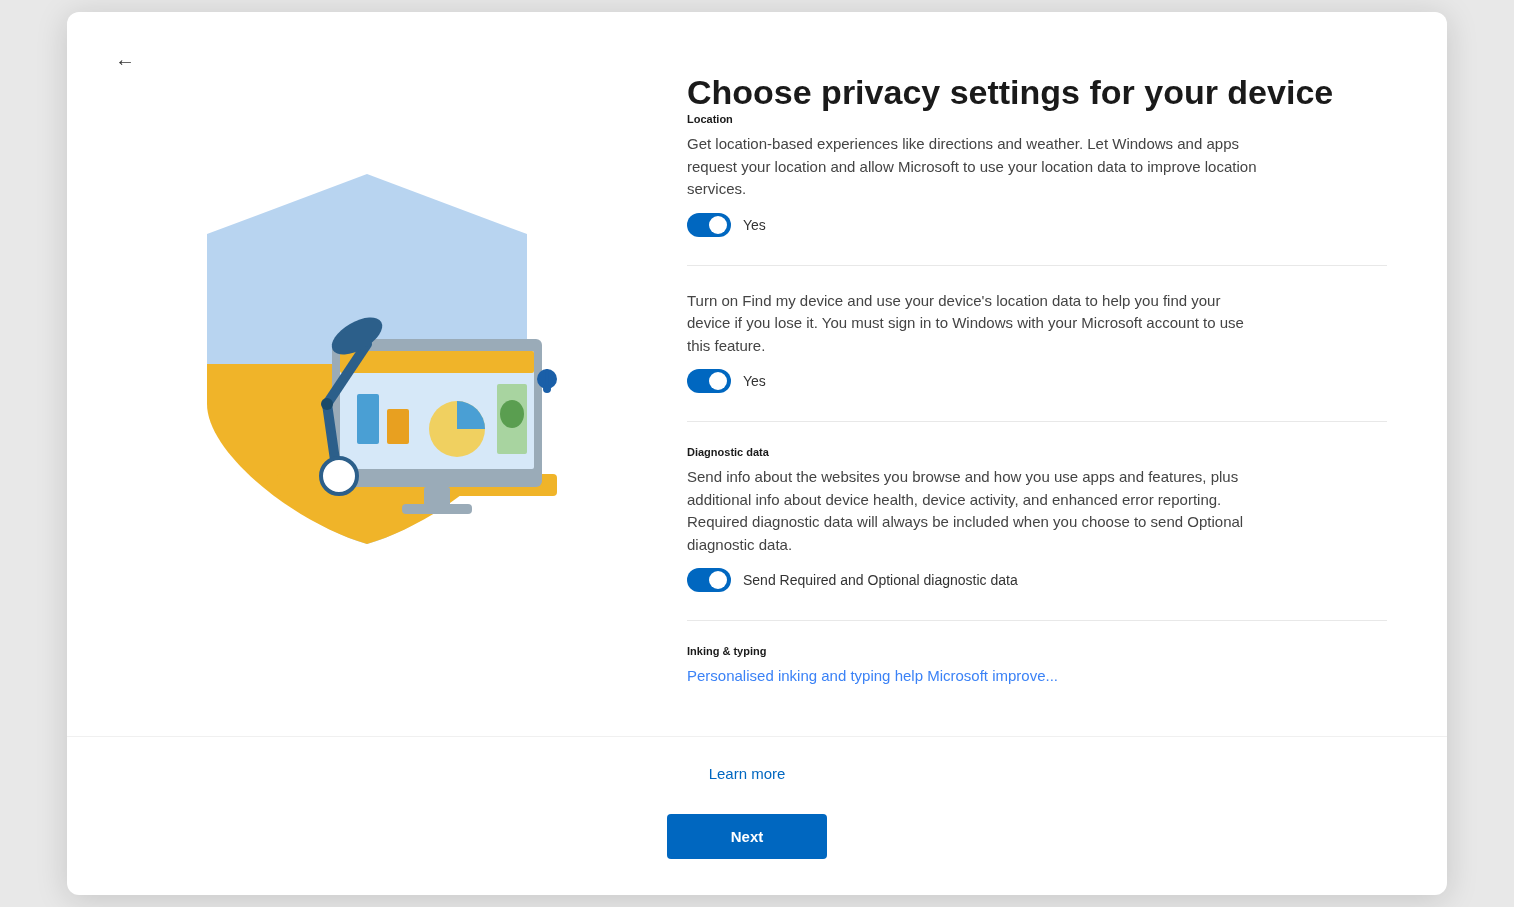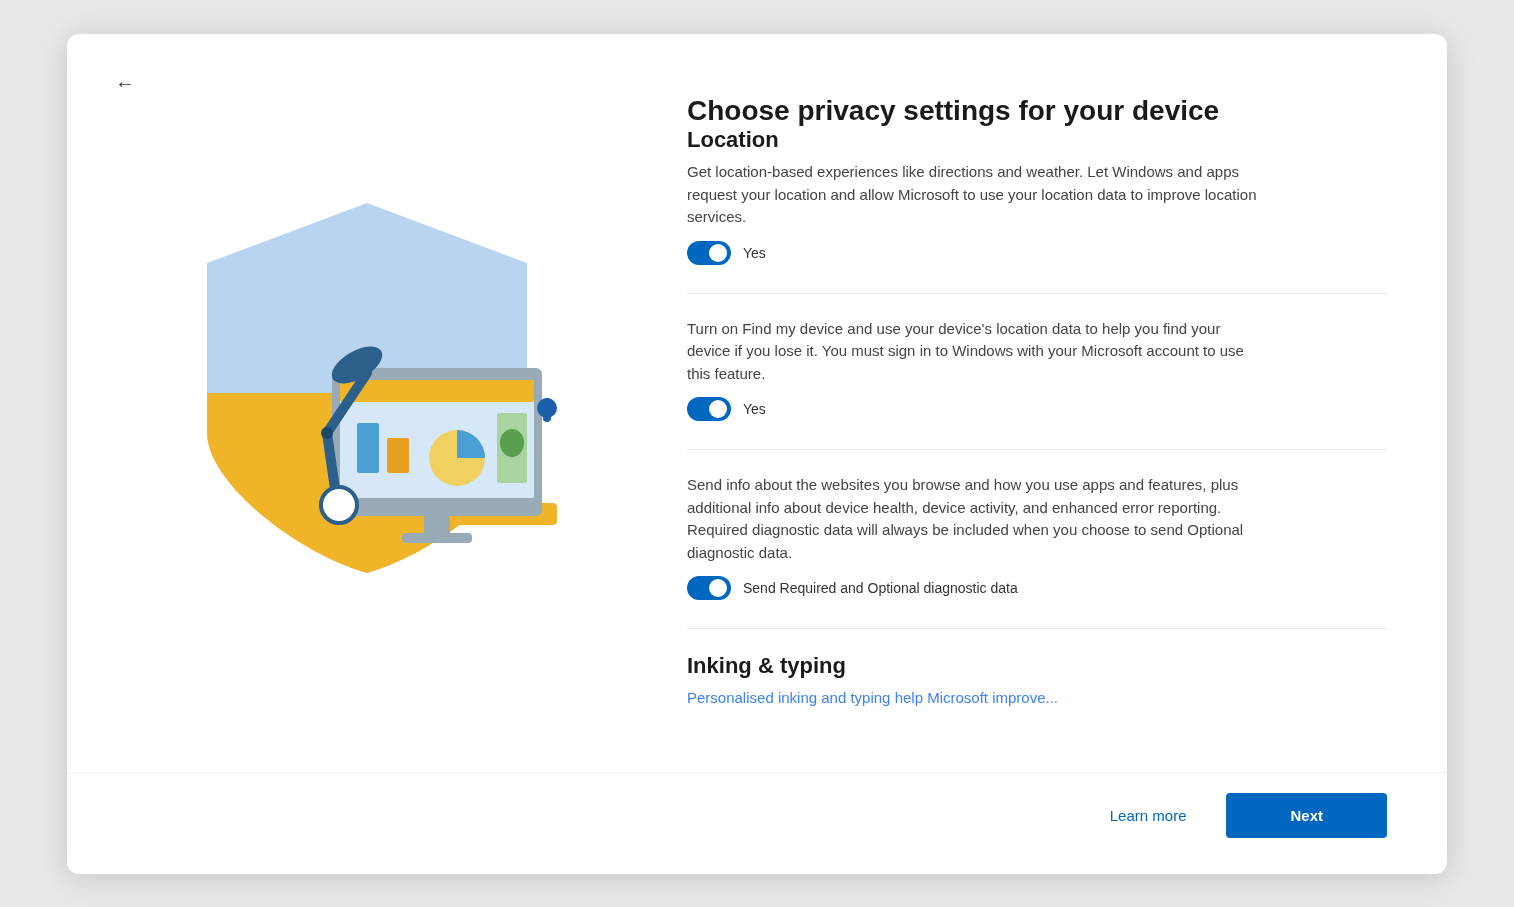--- a/index.html
+++ b/index.html
@@ -58,41 +58,41 @@
     }
 
     .right-panel {
       flex: 1;
       padding: 20px 60px 20px 20px;
       overflow-y: auto;
       max-height: 760px;
     }
 
     .page-title {
-      font-size: 28px;
+      font-size: 34px;
       font-weight: 700;
       color: #1a1a1a;
       margin-bottom: 0;
       line-height: 1.2;
     }
 
     .page-subtitle {
       font-size: 14px;
       color: #444;
       line-height: 1.5;
       margin-bottom: 32px;
       max-width: 580px;
     }
 
     .setting-section {
       margin-bottom: 28px;
     }
 
     .setting-title {
-      font-size: 22px;
+      font-size: 11px;
       font-weight: 700;
       color: #1a1a1a;
       margin-bottom: 8px;
     }
 
     .setting-desc {
       font-size: 15px;
       color: #444;
       line-height: 1.5;
       margin-bottom: 12px;
@@ -144,20 +144,21 @@
       color: #333;
     }
 
     .footer {
       display: flex;
       align-items: center;
       justify-content: flex-end;
       gap: 24px;
       padding: 20px 60px 36px 40px;
       border-top: 1px solid #f0f0f0;
+      flex-direction: column;
     }
 
     .learn-more-btn {
       background: none;
       border: none;
       color: #0067c0;
       font-size: 15px;
       cursor: pointer;
       font-family: inherit;
       padding: 8px 16px;
@@ -260,20 +261,21 @@
             <input type="checkbox" checked="" style="">
             <span class="toggle-slider"></span>
           </label>
           <span class="toggle-label">Yes</span>
         </div>
       </div>
 
       <div class="divider"></div>
 
       <div class="setting-section">
+        <div class="setting-title">Diagnostic data</div>
         <div class="setting-desc">Send info about the websites you browse and how you use apps and features, plus additional info about device health, device activity, and enhanced error reporting. Required diagnostic data will always be included when you choose to send Optional diagnostic data.</div>
         <div class="toggle-row">
           <label class="toggle">
             <input type="checkbox" checked="" style="">
             <span class="toggle-slider"></span>
           </label>
           <span class="toggle-label">Send Required and Optional diagnostic data</span>
         </div>
       </div>
 

